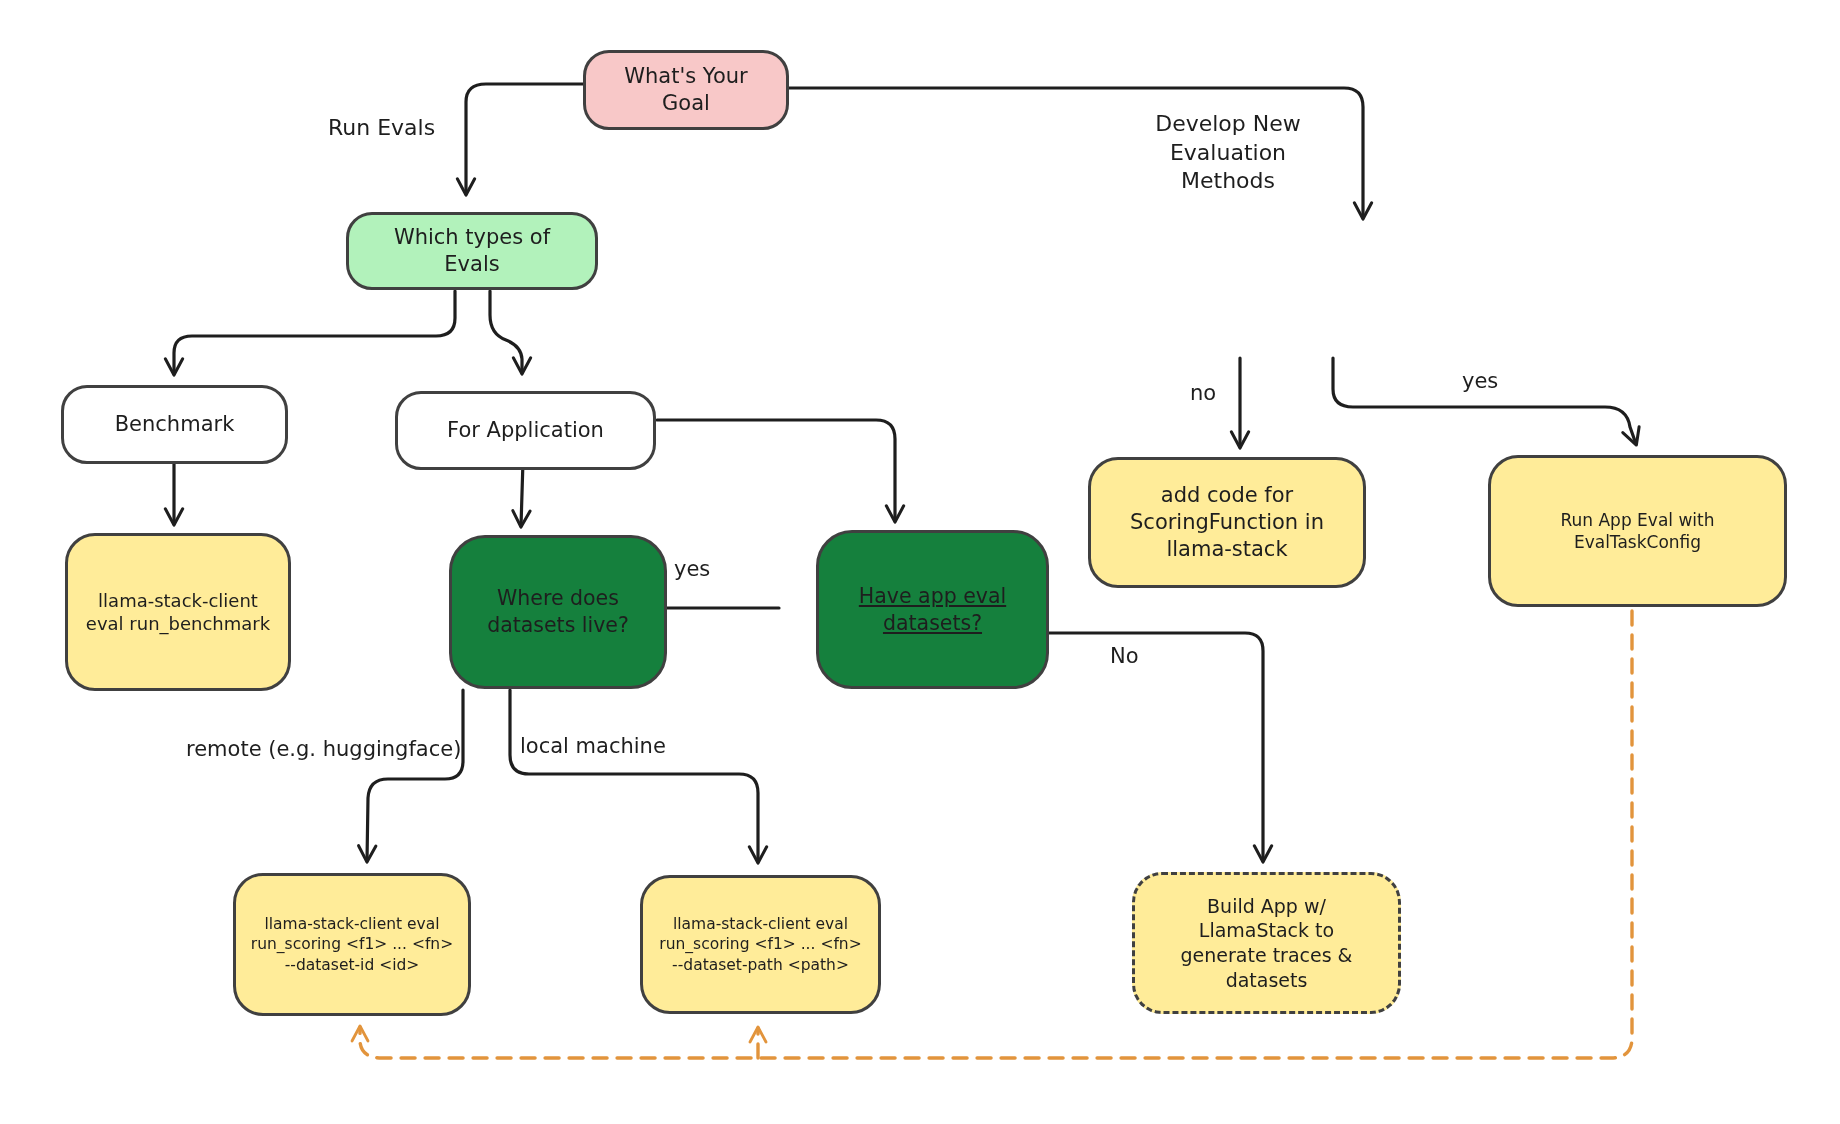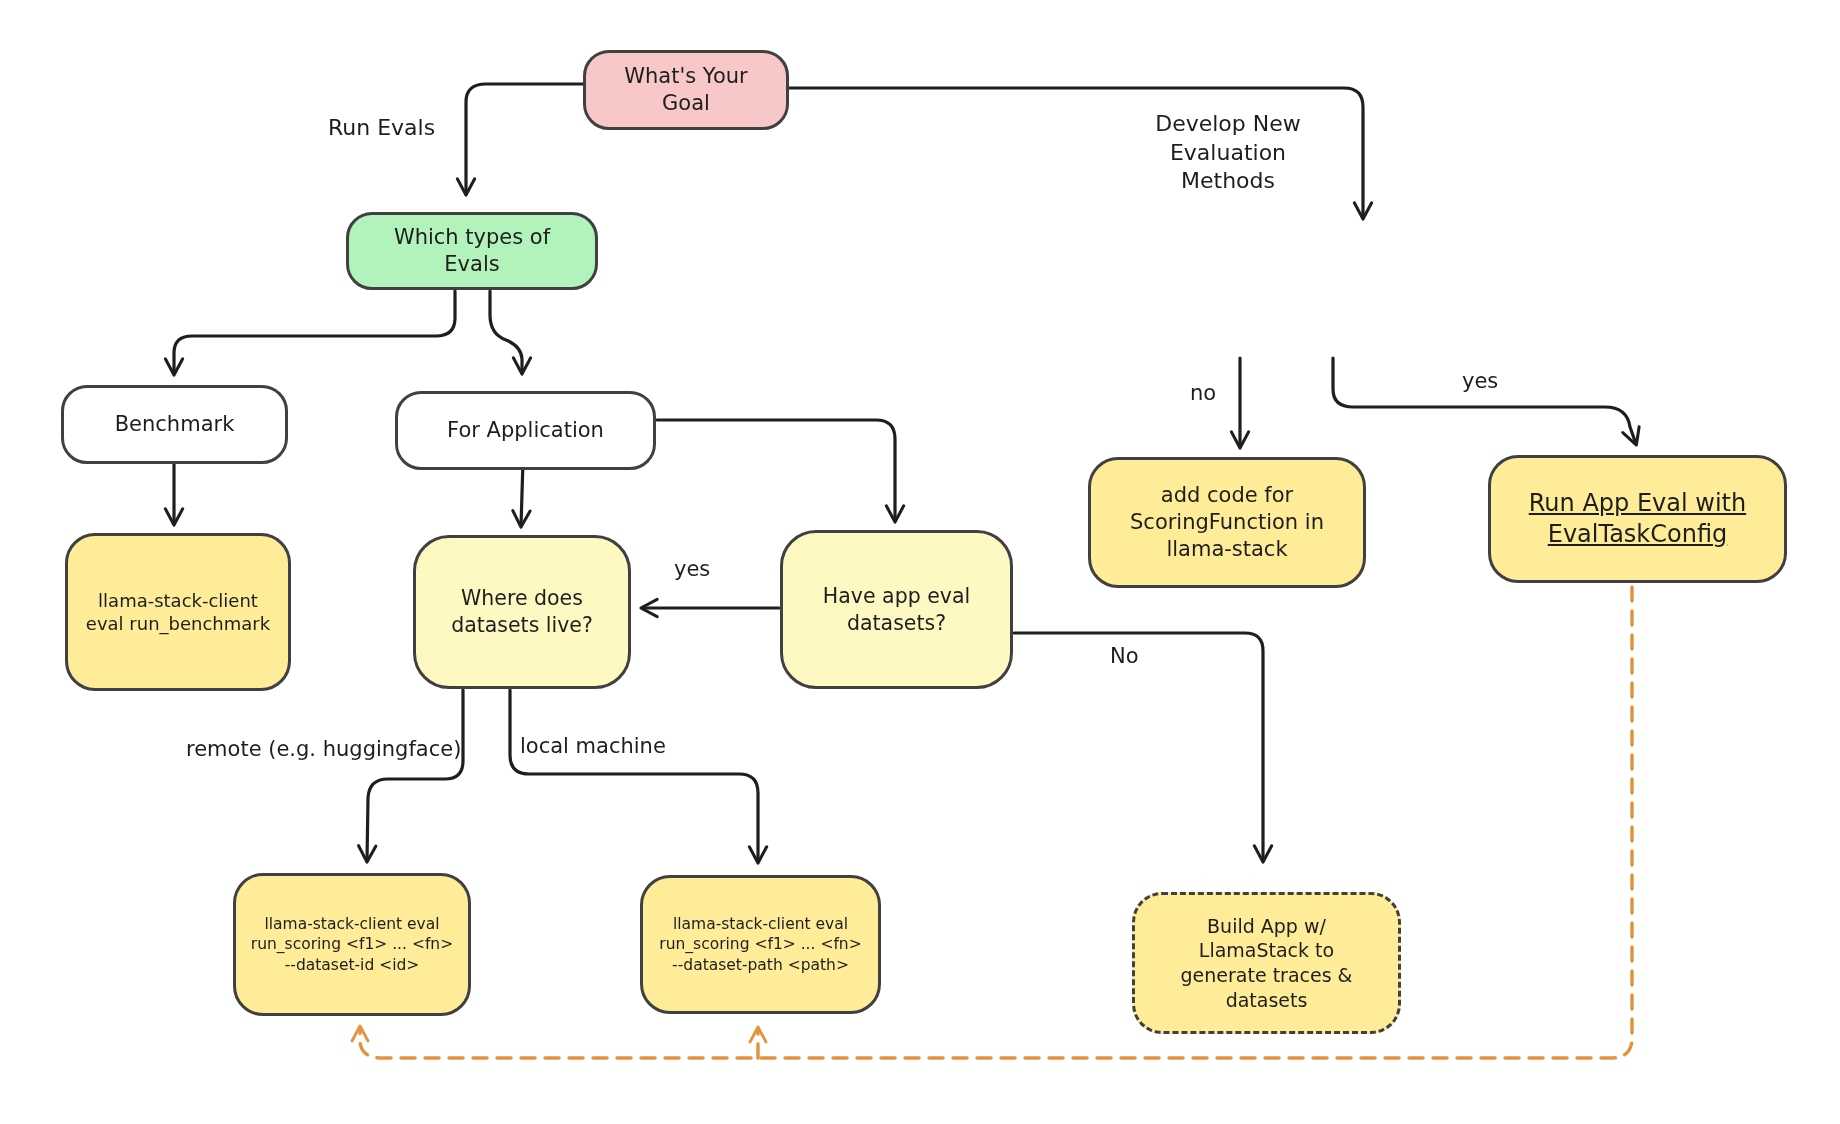--- a/index.html
+++ b/index.html
@@ -22,21 +22,21 @@
     display:flex;align-items:center;justify-content:center;
     text-align:center;
     white-space:pre-line;
     line-height:1.3;
     padding:6px 10px;
     background:#fff;
     font-weight:500;
   }
   .node.pink{background:#f8c8c8;}
   .node.green{background:#b2f2bb;}
-  .node.blue{background:#fef9c3;border-radius:36px;}
+  .node.blue{background:#15803d;border-radius:36px;margin-left:36px;}
   .node.yellow{background:#ffec99;border-radius:30px;}
   .node.white{background:#ffffff;}
   .node.dashed{border-style:dashed;border-width:3.5px;}
   .elabel{
     position:absolute;
     white-space:pre-line;
     text-align:center;
     line-height:1.3;
     font-weight:500;
   }
@@ -84,39 +84,39 @@
   <div class="node white" style="left:61px;top:385px;width:227px;height:79px;font-size:21px;">Benchmark</div>
 
   <div class="node white" style="left:395px;top:391px;width:261px;height:79px;font-size:21px;">For Application</div>
 
   <div class="node yellow" style="left:65px;top:533px;width:226px;height:158px;font-size:18px;">llama-stack-client
 eval run_benchmark</div>
 
   <div class="node blue" style="left:413px;top:535px;width:218px;height:154px;font-size:20.5px;">Where does
 datasets live?</div>
 
-  <div class="node blue" style="left:780px;top:530px;width:233px;height:159px;font-size:20.5px;">Have app eval
+  <div class="node blue" style="left:780px;top:530px;width:233px;height:159px;font-size:20.5px;text-decoration:underline;">Have app eval
 datasets?</div>
 
   <div class="node yellow" style="left:1088px;top:457px;width:278px;height:131px;font-size:21px;">add code for
 ScoringFunction in
 llama-stack</div>
 
-  <div class="node yellow" style="left:1488px;top:455px;width:299px;height:128px;font-size:24px;text-decoration:underline;">Run App Eval with
+  <div class="node yellow" style="left:1488px;top:455px;width:299px;height:152px;font-size:17px;">Run App Eval with
 EvalTaskConfig</div>
 
   <div class="node yellow" style="left:233px;top:873px;width:238px;height:143px;font-size:15.5px;">llama-stack-client eval
 run_scoring &lt;f1&gt; ... &lt;fn&gt;
 --dataset-id &lt;id&gt;</div>
 
   <div class="node yellow" style="left:640px;top:875px;width:241px;height:139px;font-size:15.5px;">llama-stack-client eval
 run_scoring &lt;f1&gt; ... &lt;fn&gt;
 --dataset-path &lt;path&gt;</div>
 
-  <div class="node yellow dashed" style="left:1132px;top:872px;width:269px;height:142px;font-size:19px;margin-top:20px;">Build App w/
+  <div class="node yellow dashed" style="left:1132px;top:872px;width:269px;height:142px;font-size:19px;">Build App w/
 LlamaStack to
 generate traces &amp;
 datasets</div>
 
   <div class="elabel" style="left:328px;top:114px;font-size:22px;">Run Evals</div>
 
   <div class="elabel" style="left:1098px;top:110px;width:260px;font-size:22px;">Develop New Evaluation
 Methods</div>
 
   <div class="elabel" style="left:674px;top:556px;font-size:21px;">yes</div>

